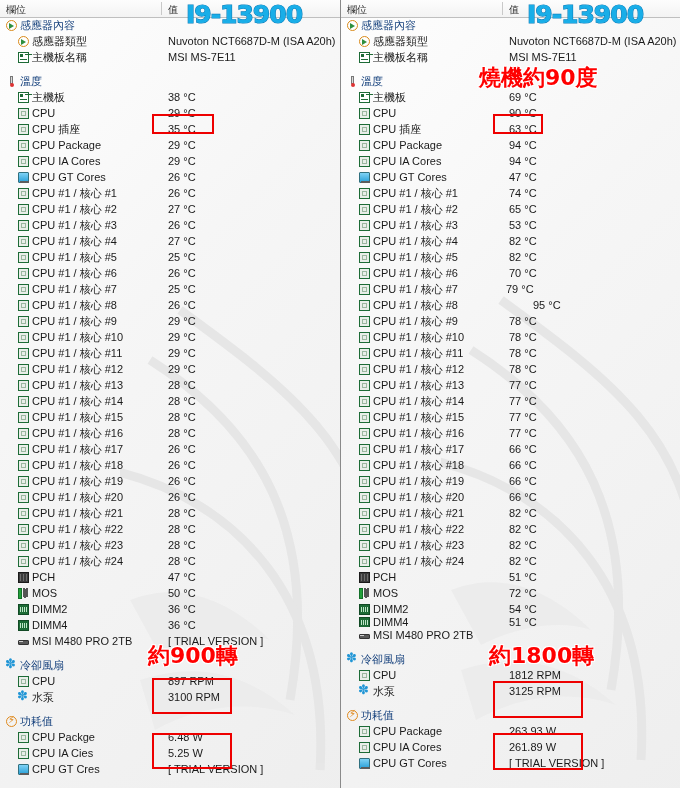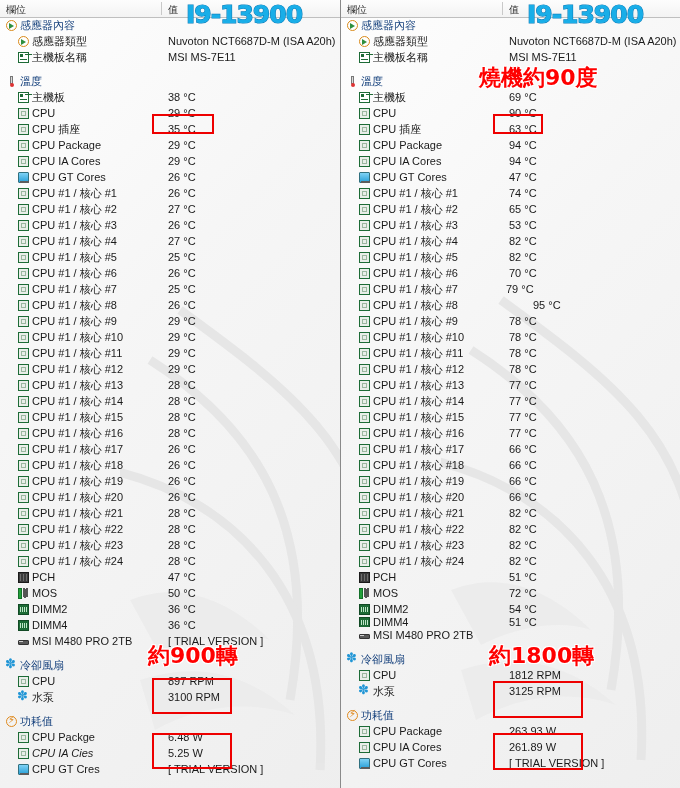--- a/index.html
+++ b/index.html
@@ -422,21 +422,21 @@
           </div>
         </div>
         <div class="row">
           <div class="lbl" style="left: 18px;">
             <span class="sq ic-cpu"></span>
             <span class="tx">CPU Packge</span>
           </div>
           <div class="val" style="left: 168px;">6.48 W</div>
         </div>
         <div class="row">
-          <div class="lbl" style="left: 18px; font-style: italic;">
+          <div class="lbl" style="left: 18px;">
             <span class="sq ic-cpu"></span>
             <span class="tx">CPU IA Cies</span>
           </div>
           <div class="val" style="left: 168px;">5.25 W</div>
         </div>
         <div class="row">
           <div class="lbl" style="left: 18px;">
             <span class="sq ic-gt"></span>
             <span class="tx">CPU GT Cres</span>
           </div>

